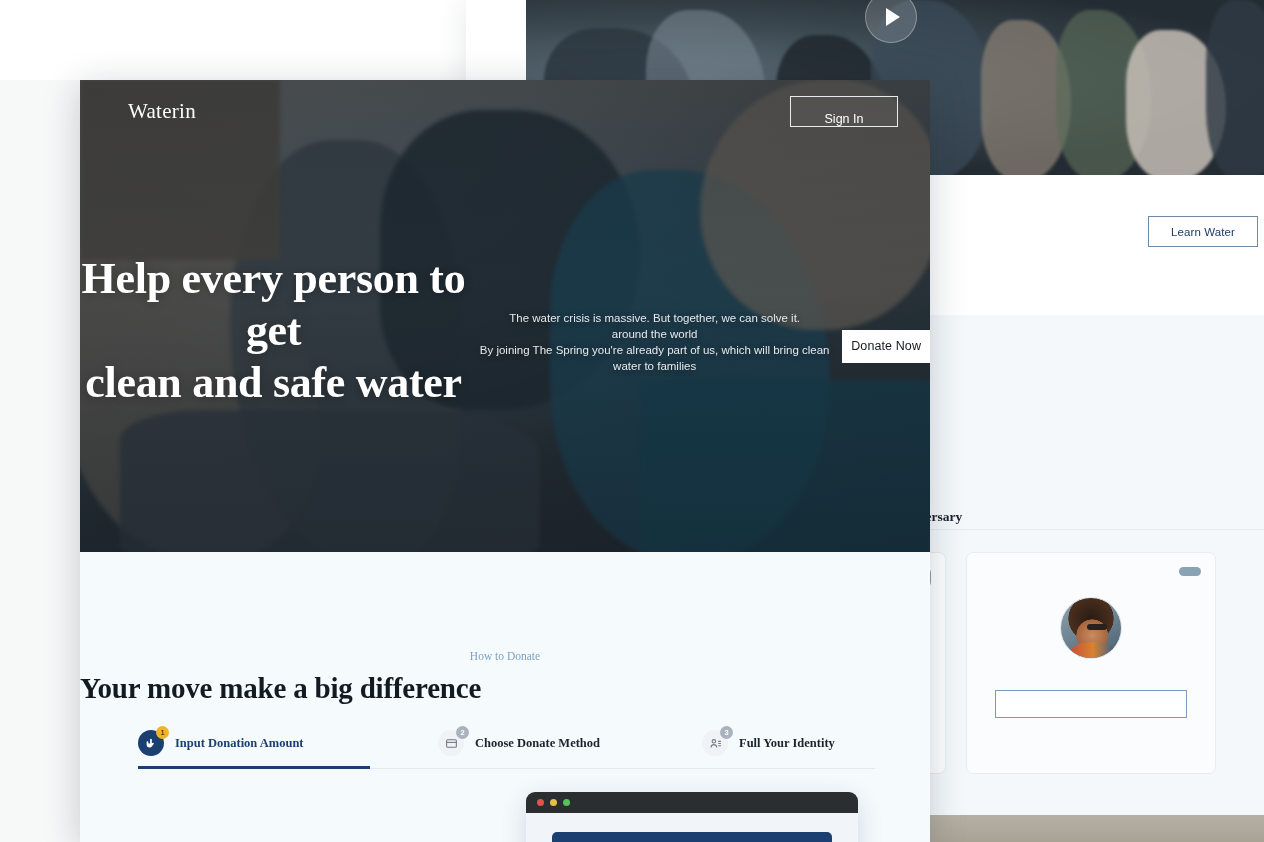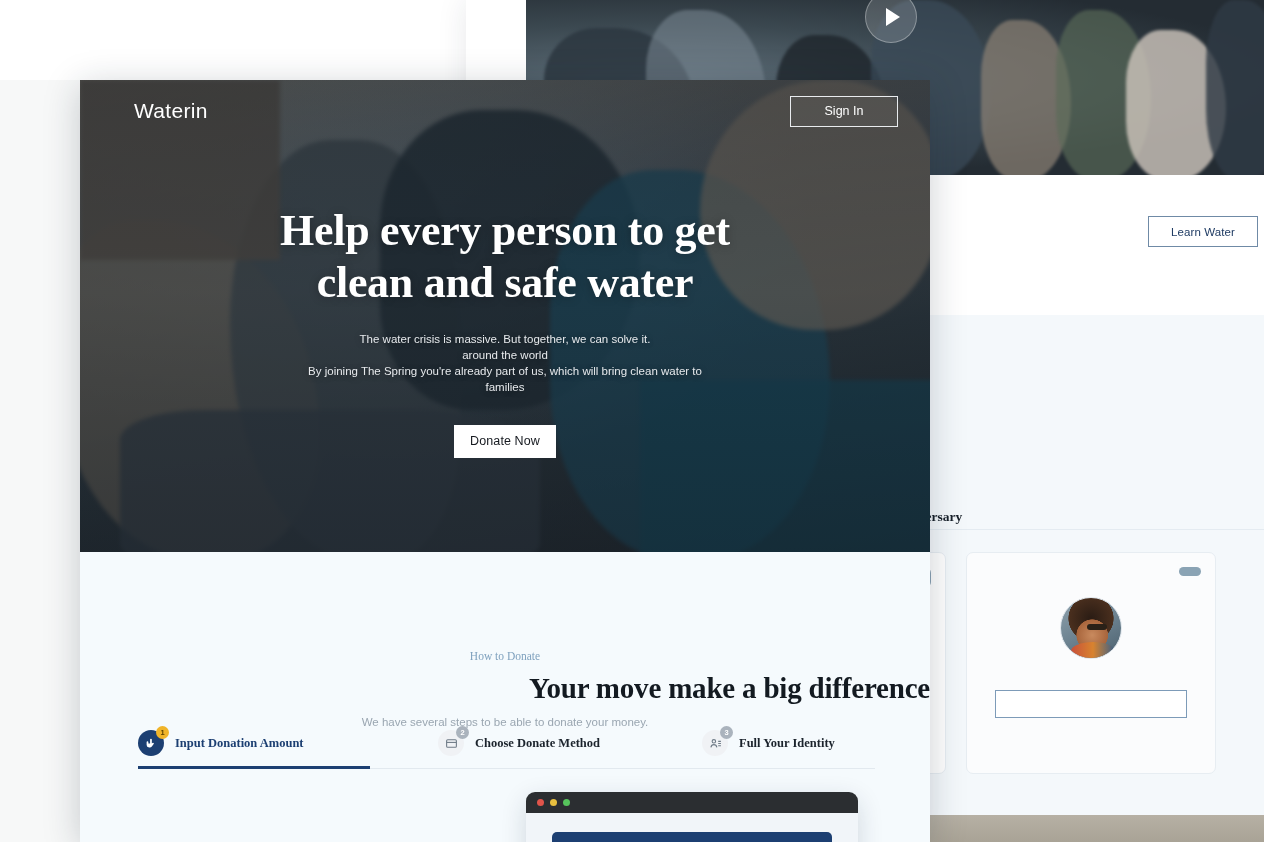--- a/index.html
+++ b/index.html
@@ -151,43 +151,42 @@
   .h8 { left: 0px;   top: 0px;   width: 200px; height: 180px; background: #55504a; opacity: .85; }
   .hero-scrim {
     position: absolute; inset: 0;
     background: linear-gradient(180deg, rgba(15,20,26,0.38) 0%, rgba(15,20,26,0.30) 45%, rgba(15,20,26,0.46) 100%);
   }
   .nav {
     position: absolute; left: 0; top: 0; width: 850px; height: 62px;
     display: flex; align-items: center; padding: 0 32px 0 48px; z-index: 4;
   }
   .logo {
-    font-family: Liberation Sans, sans-serif; font-size: 21px; color: #ffffff;
+    font-family: Liberation Serif, serif; font-size: 21px; color: #ffffff;
     letter-spacing: .3px;
-    margin-left: 6px;
   }
   .nav-links { display: flex; align-items: center; gap: 26px; margin-left: 82px; }
   .nav-link {
     font-size: 12.5px; color: #f0f2f4; letter-spacing: .1px;
     display: flex; align-items: center; gap: 6px; white-space: nowrap;
   }
   .chev {
     display: inline-block; width: 7px; height: 7px;
     border-right: 1.4px solid #e8ebee; border-bottom: 1.4px solid #e8ebee;
     transform: rotate(45deg) translate(-2px,-2px);
   }
   .signin {
     margin-left: auto; width: 108px; height: 31px;
     border: 1px solid #e9ecef; background: rgba(255,255,255,0.04);
-    display: flex; align-items: center; justify-content: center;
+    display: flex; align-items: flex-end; justify-content: center;
     font-size: 12.5px; color: #ffffff;
   }
   .hero-body {
     position: absolute; left: 0; top: 0; width: 850px; height: 472px;
-    display: flex; flex-direction: column; align-items: center;
+    display: flex; flex-direction: row; align-items: center;
     justify-content: center; z-index: 3; padding-top: 30px;
   }
   .hero-title {
     font-family: "Liberation Serif", serif; font-weight: 700;
     font-size: 44px; line-height: 52px; color: #ffffff; text-align: center;
     letter-spacing: -0.3px; text-shadow: 0 1px 10px rgba(0,0,0,0.28);
   }
   .hero-sub {
     margin-top: 22px; font-size: 11.5px; line-height: 16px;
     color: #e6e9ec; text-align: center; max-width: 430px;
@@ -198,21 +197,21 @@
     display: flex; align-items: center; justify-content: center;
     font-size: 12.5px; color: #15191f; letter-spacing: .1px;
   }
   
   .donate-sec { position: relative; width: 850px; height: 290px; background: #f5fafd; }
   .eyebrow {
     text-align: center; padding-top: 58px;
     font-family: "Liberation Serif", serif; font-size: 11.5px; color: #7fa1be; margin-top: 40px;
   }
   .sec-title {
-    text-align: right; margin-top: 10px;
+    text-align: left; margin-top: 10px;
     font-family: "Liberation Serif", serif; font-weight: 700;
     font-size: 29px; color: #131a21; letter-spacing: -0.2px;
   }
   .sec-sub { text-align: center; margin-top: 11px; font-size: 11.5px; color: #9aa6b1; }
   .steps {
     position: absolute; left: 58px; top: 638px; width: 737px; height: 50px;
     display: flex; align-items: center;
   }
   .step { display: flex; align-items: center; gap: 11px; }
   .step.s1 { width: 300px; }
@@ -387,21 +386,20 @@
         </div>
         <div class="donate">
           <span>Donate Now</span>
         </div>
       </div>
     </div>
 
     <div class="donate-sec">
       <div class="eyebrow">How to Donate</div>
       <div class="sec-title">Your move make a big difference</div>
-      <div class="sec-sub">We have several steps to be able to donate your money.</div>
     </div>
 
     <div class="steps">
 
       <div class="step s1">
         <span class="step-ico">
           <span class="ico-circle active">
             <svg width="13" height="13" viewBox="0 0 24 24" fill="#ffffff" aria-hidden="true">
               <path d="M11 3a1.6 1.6 0 0 1 1.6 1.6V12l1.1-1.1a1.6 1.6 0 0 1 2.3 2.2l-3.4 4.6a4.5 4.5 0 0 1-3.6 1.8H7.6A4.6 4.6 0 0 1 3 14.9V9.6a1.6 1.6 0 0 1 3.2 0v2.2h3.2V4.6A1.6 1.6 0 0 1 11 3z"></path>
             </svg>

